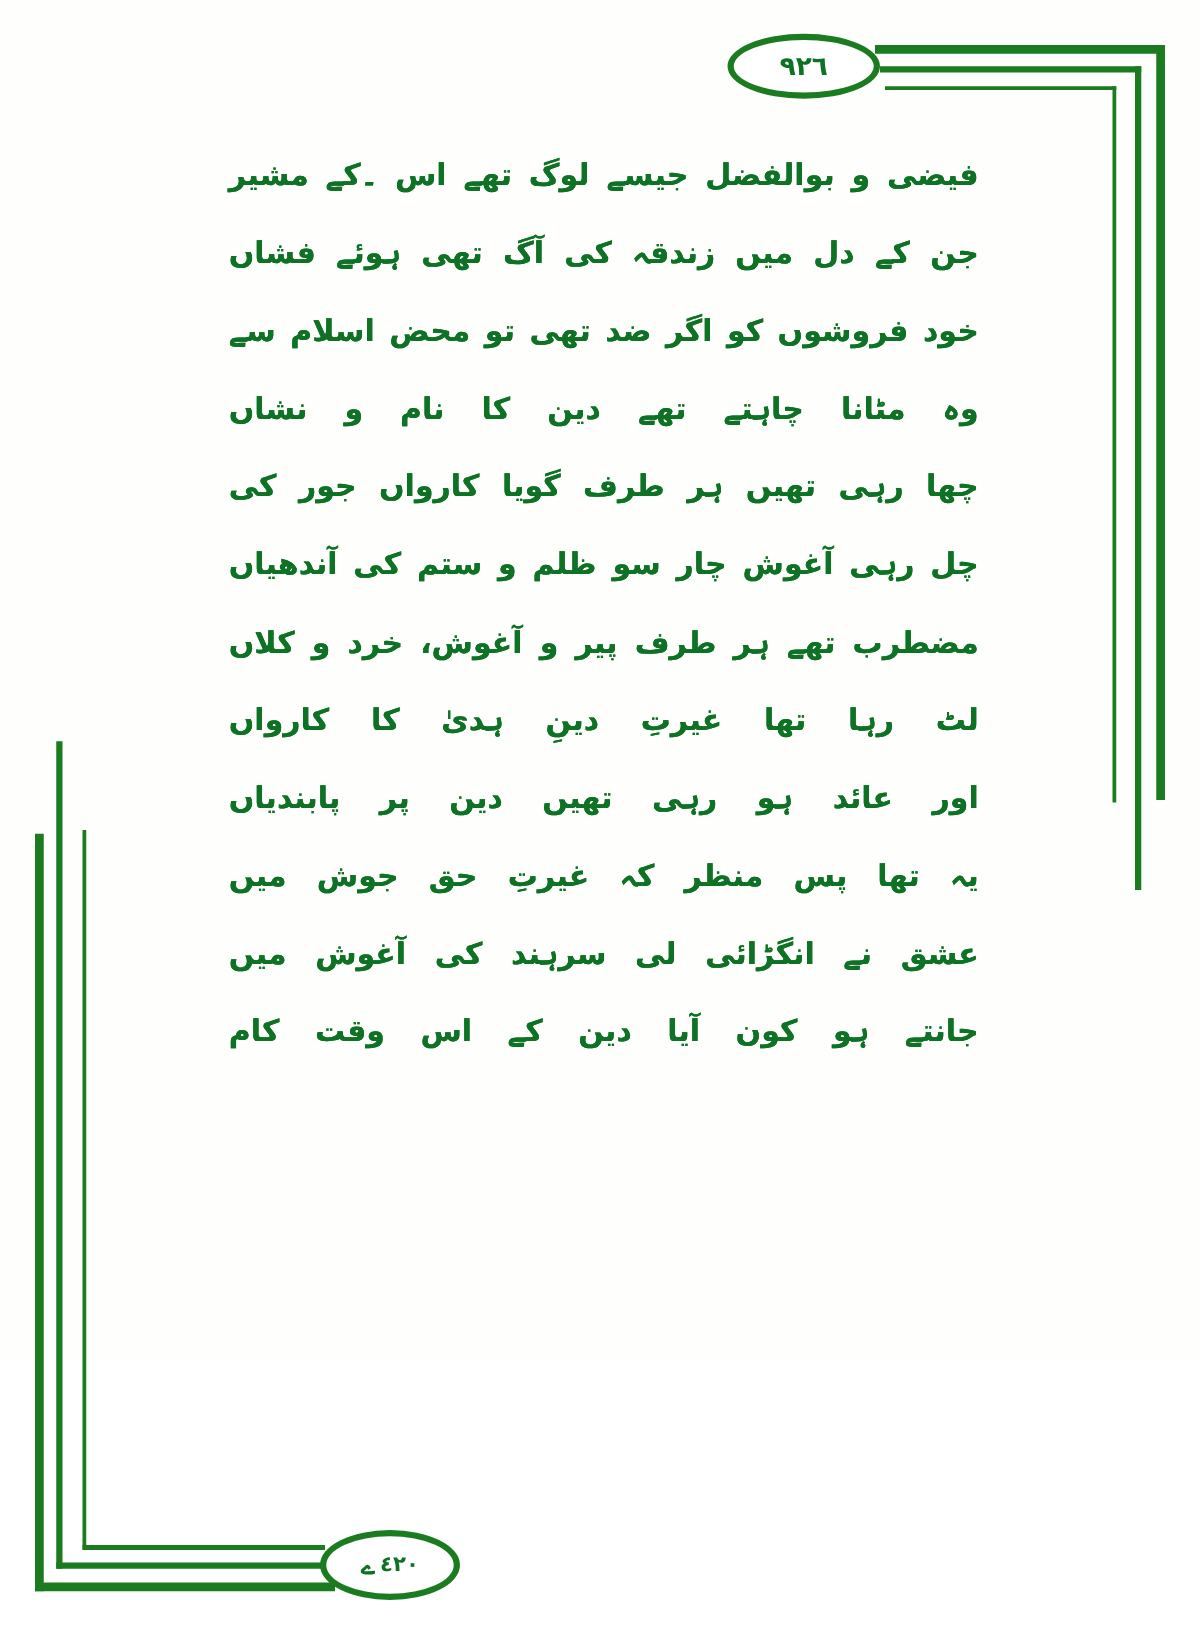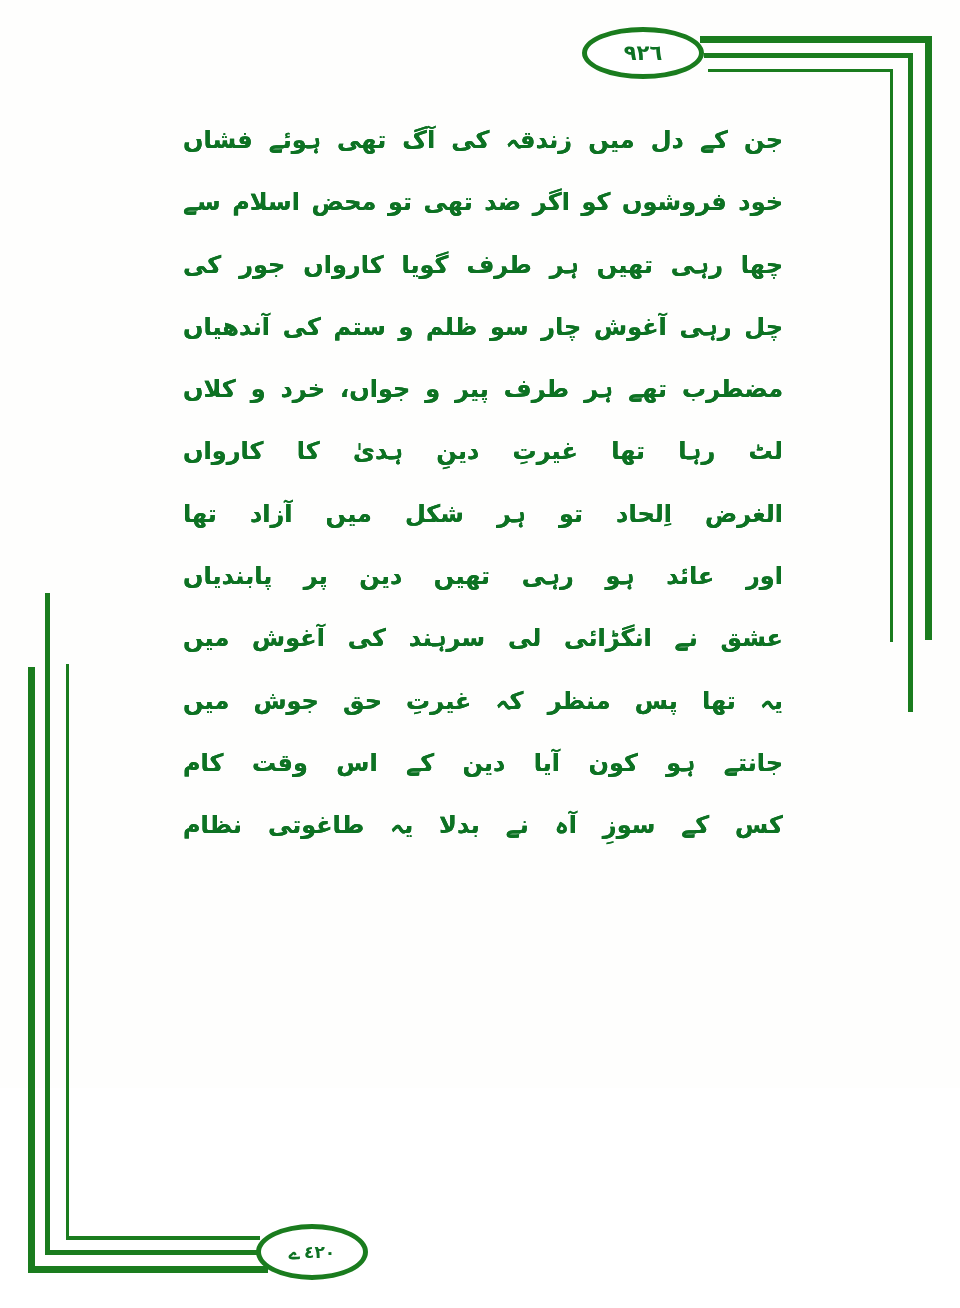--- a/index.html
+++ b/index.html
@@ -58,27 +58,27 @@
   <div class="oval oval-top">
     <span>٩٢٦</span>
   </div>
 
   <div class="oval oval-bottom">
     <span class="f-mark">ے</span>
     <span class="f-num">٤٢٠</span>
   </div>
 
   <div class="poem">
+    <div class="vline">فیضی و بوالفضل جیسے لوگ تھے اس ۔کے مشیر</div>
     <div class="vline">جن کے دل میں زندقہ کی آگ تھی ہوئے فشاں</div>
     <div class="vline">خود فروشوں کو اگر ضد تھی تو محض اسلام سے</div>
+    <div class="vline">وہ مٹانا چاہتے تھے دین کا نام و نشاں</div>
     <div class="vline">چھا رہی تھیں ہر طرف گویا کارواں جور کی</div>
     <div class="vline">چل رہی آغوش چار سو ظلم و ستم کی آندھیاں</div>
-    <div class="vline">مضطرب تھے ہر طرف پیر و جواں، خرد و کلاں</div>
+    <div class="vline">مضطرب تھے ہر طرف پیر و آغوش، خرد و کلاں</div>
     <div class="vline">لٹ رہا تھا غیرتِ دینِ ہدیٰ کا کارواں</div>
-    <div class="vline">الغرض اِلحاد تو ہر شکل میں آزاد تھا</div>
     <div class="vline">اور عائد ہو رہی تھیں دین پر پابندیاں</div>
+    <div class="vline">یہ تھا پس منظر کہ غیرتِ حق جوش میں</div>
     <div class="vline">عشق نے انگڑائی لی سرہند کی آغوش میں</div>
-    <div class="vline">یہ تھا پس منظر کہ غیرتِ حق جوش میں</div>
     <div class="vline">جانتے ہو کون آیا دین کے اس وقت کام</div>
-    <div class="vline">کس کے سوزِ آہ نے بدلا یہ طاغوتی نظام</div>
   </div>
 
 </div>
 
 </body></html>

